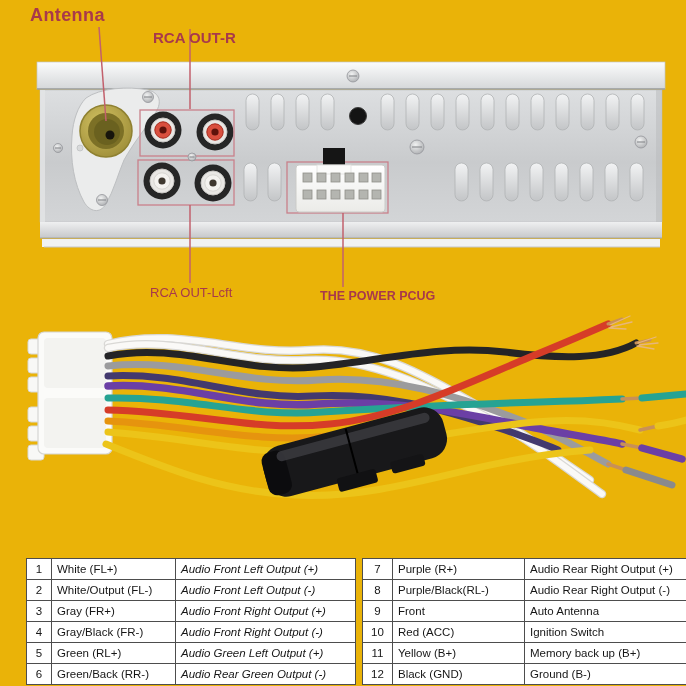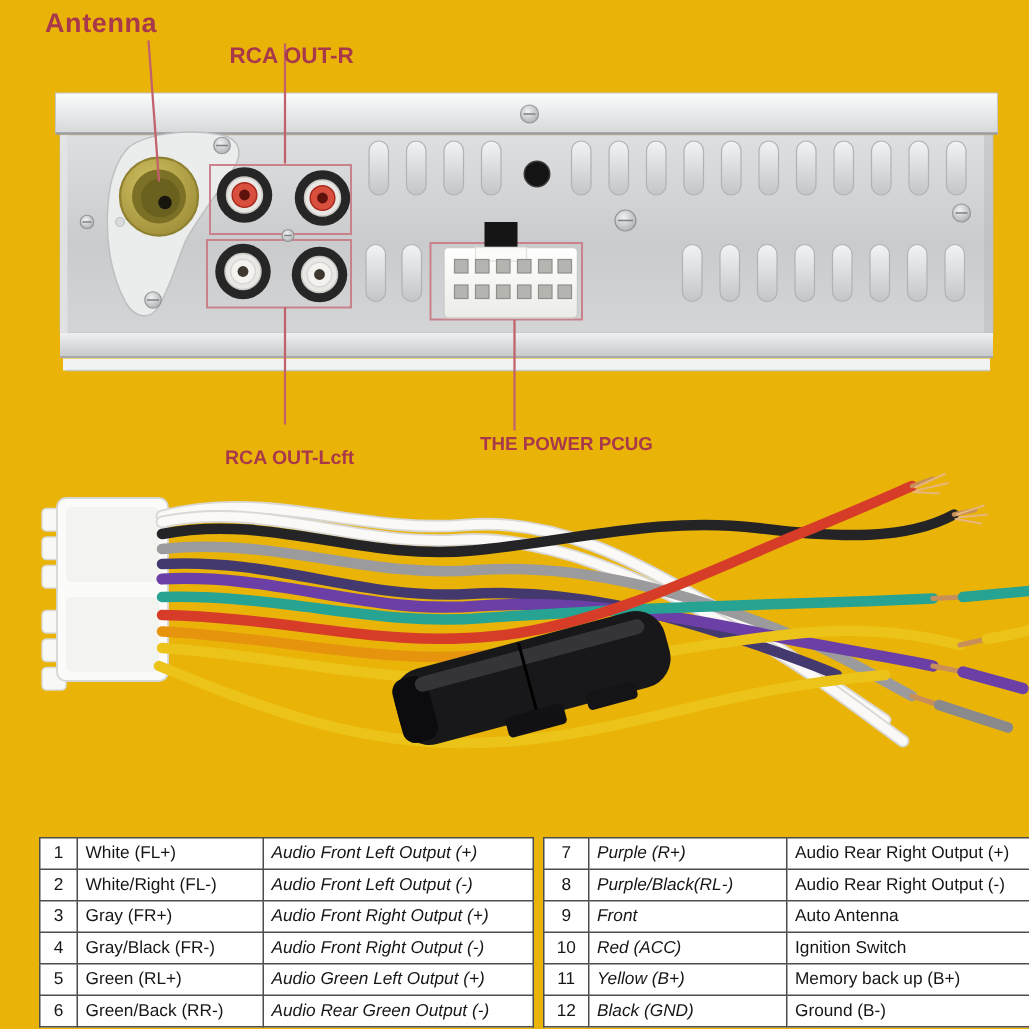--- a/index.html
+++ b/index.html
@@ -6,37 +6,37 @@
   .stage{
     position:relative;width:686px;height:686px;background:#eab308;overflow:hidden;
     font-family:"Liberation Sans",sans-serif;
   }
   svg{position:absolute;left:0;display:block;}
   #panel-svg{top:0;}
   #harness-svg{top:312px;}
   .callout{position:absolute;color:#a8394b;white-space:nowrap;}
   #lab-antenna{left:30px;top:5px;font-size:18px;font-weight:600;letter-spacing:.4px;}
   #lab-rca-r{left:153px;top:29px;font-size:15px;font-weight:600;}
-  #lab-rca-l{left:150px;top:285px;font-size:13px;font-weight:700;margin-top:12px;}
+  #lab-rca-l{left:150px;top:285px;font-size:13px;font-weight:400;}
   #lab-power{left:320px;top:289px;font-size:12.5px;font-weight:700;}
   table.pin-table{
     position:absolute;border-collapse:collapse;table-layout:fixed;background:#fff;
   }
   #table-left{left:26px;top:558px;width:302px;}
   #table-right{left:362px;top:558px;width:314px;}
   .pin-table td{
     border:1px solid #4d4d4d;font-size:11.5px;color:#161616;height:20px;
     padding:0 5px;line-height:1.05;white-space:nowrap;overflow:hidden;background:#fff;
   }
   .pin-table td.c-num{text-align:center;padding:0 2px;}
   #table-left td.c-num{width:20px;}
   #table-left td.c-wire{width:113px;}
   #table-left td.c-fn{width:169px;font-style:italic;}
   #table-right td.c-num{width:25px;}
-  #table-right td.c-wire{width:121px;font-style:italic;}
+  #table-right td.c-wire{width:121px;}
   #table-right td.c-fn{width:168px;}
   .slot{fill:url(#slotGrad);stroke:#b0b2b4;stroke-width:0.8;}
   .screw{fill:url(#screwGrad);stroke:#94969a;stroke-width:0.8;}
   .screwline{stroke:#7e8084;stroke-width:1;}
   .leader{stroke:#c2606c;stroke-width:1.5;fill:none;}
   .redbox{fill:none;stroke:#c9808a;stroke-width:1.3;}
   .wire{fill:none;stroke-linecap:round;}
   .copper{stroke:#c89058;fill:none;stroke-linecap:round;}
   .copper-hi{stroke:#e7b67c;fill:none;stroke-linecap:round;}
 </style>
@@ -284,21 +284,21 @@
 
   <table class="pin-table" id="table-left">
     <tbody>
       <tr>
         <td class="c-num">1</td>
         <td class="c-wire">White (FL+)</td>
         <td class="c-fn">Audio Front Left Output (+)</td>
       </tr>
       <tr>
         <td class="c-num">2</td>
-        <td class="c-wire">White/Right (FL-)</td>
+        <td class="c-wire">White/Output (FL-)</td>
         <td class="c-fn">Audio Front Left Output (-)</td>
       </tr>
       <tr>
         <td class="c-num">3</td>
         <td class="c-wire">Gray (FR+)</td>
         <td class="c-fn">Audio Front Right Output (+)</td>
       </tr>
       <tr>
         <td class="c-num">4</td>
         <td class="c-wire">Gray/Black (FR-)</td>

